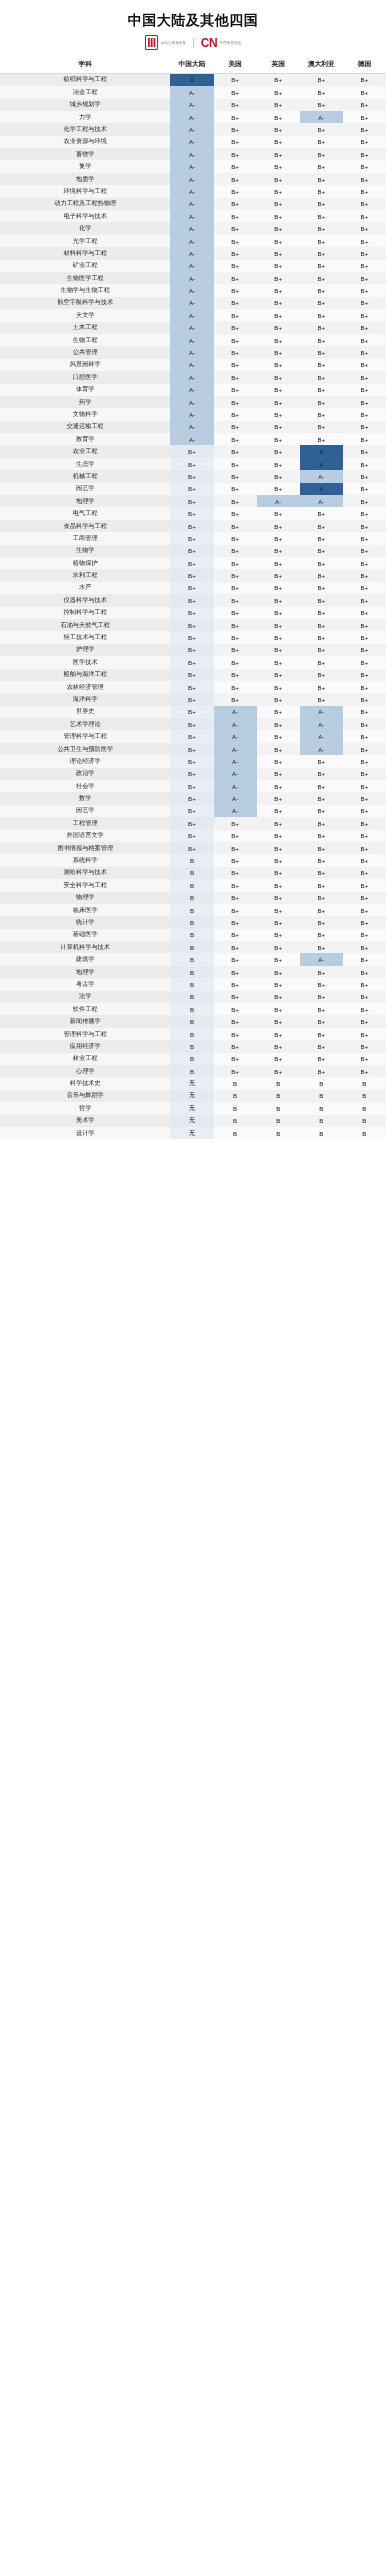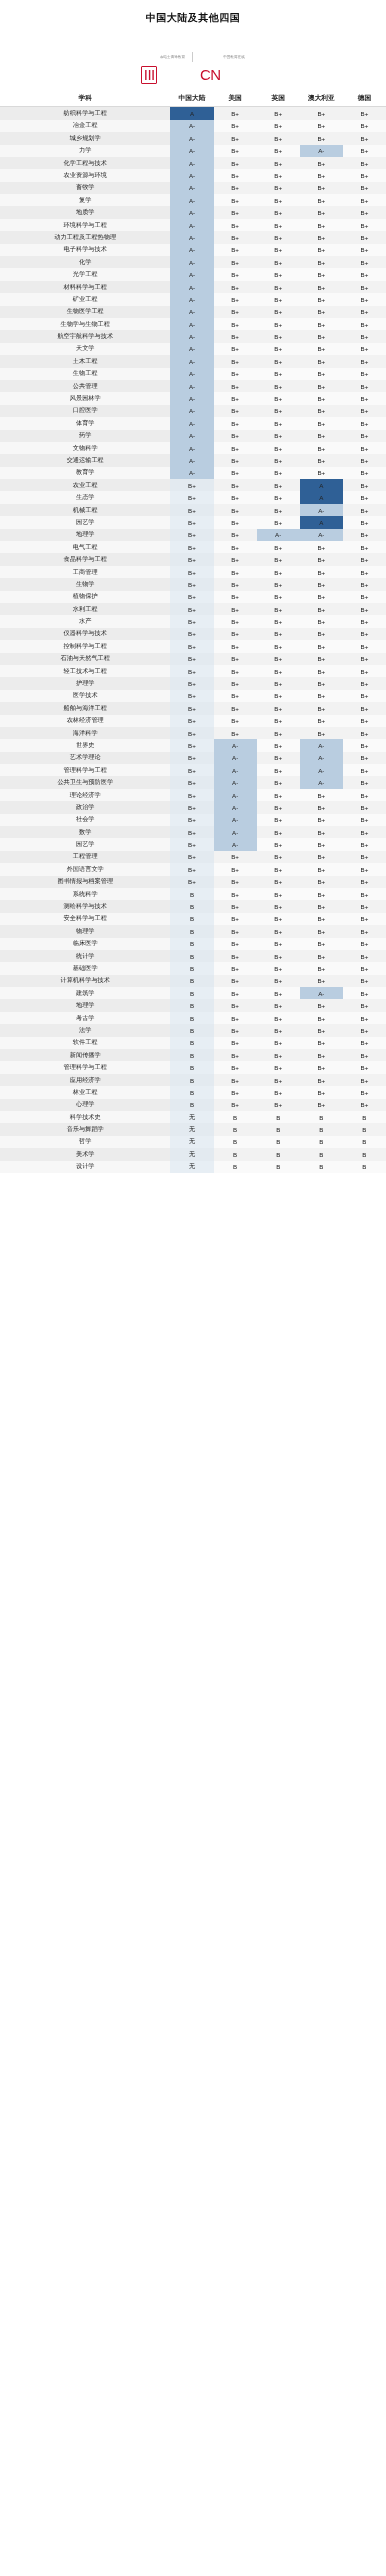--- a/index.html
+++ b/index.html
@@ -10,42 +10,41 @@
     -webkit-font-smoothing:antialiased;
   }
   .page{width:386px;position:relative;background:#fff;}
 
   
   .header{
     padding:11.3px 0 3.1px 0;
     text-align:center;
   }
   .title-line{
-    font-size:10px;
+    font-size:14px;
     font-weight:bold;
     letter-spacing:0.5px;
     line-height:1.35;
     color:#111;
   }
   .logos{
     display:flex;
     align-items:center;
     justify-content:center;
     gap:7.2px;
     margin-top:5.2px;
     margin-bottom:3.1px;
   }
   .logo-box{display:flex;align-items:center;gap:2.6px;}
   .logo-mark{
-    font-weight:normal;
-    font-size:15px;
+    font-weight:bold;
+    font-size:12px;
     color:#c8102e;
     letter-spacing:-0.5px;
     line-height:1;
-    margin-top:36px;
   }
   .logo-mark.ii{
     border:1px solid #c8102e;
     padding:0.5px 1.5px;
     border-radius:1px;
   }
   .logo-sub{
     font-size:3.6px;
     color:#888;
     line-height:1.15;

